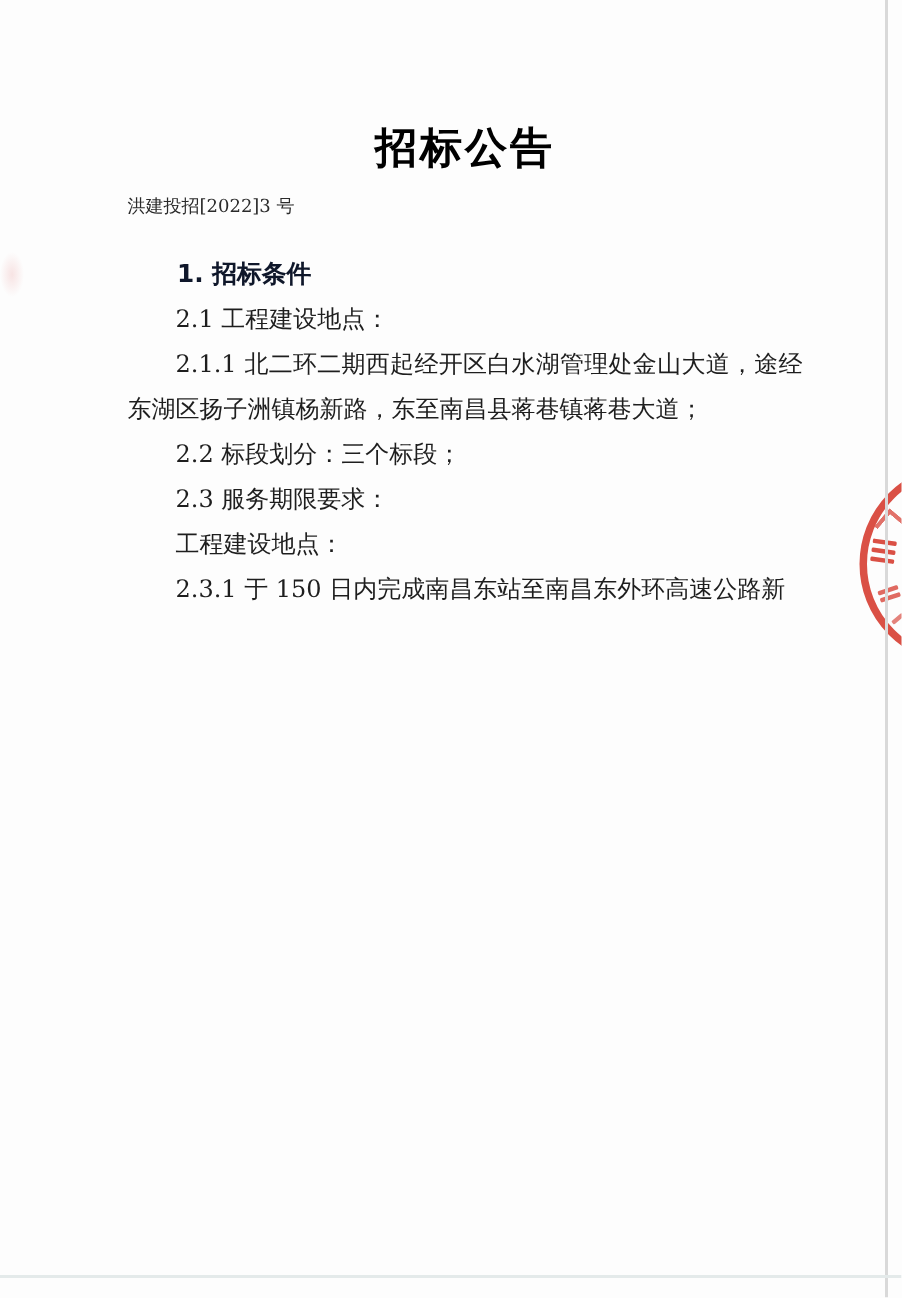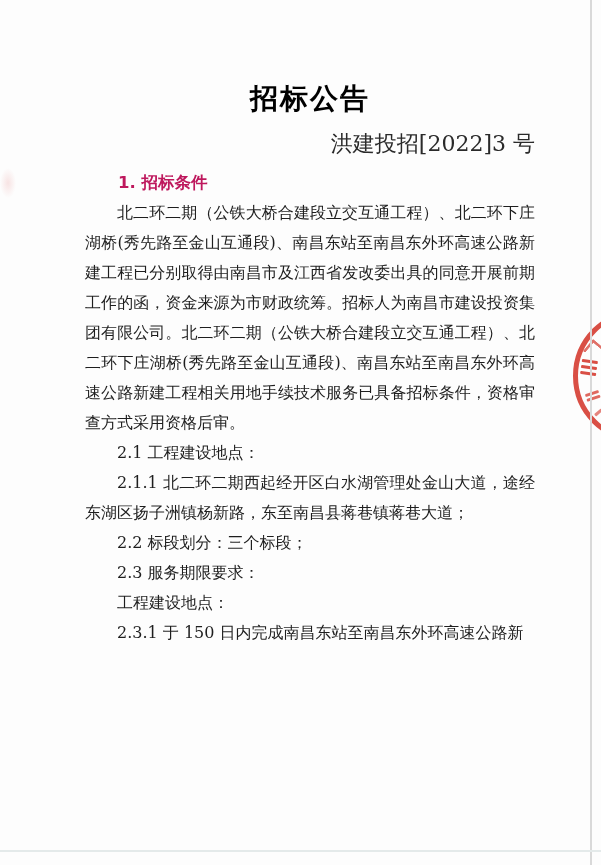--- a/index.html
+++ b/index.html
@@ -24,41 +24,41 @@
     text-align: center;
     font-family: "DejaVu Sans", "Liberation Sans", sans-serif;
     font-weight: 700;
     font-size: 28px;
     letter-spacing: 2px;
     color: #000000;
     white-space: nowrap;
   }
   .doc-number {
     position: absolute; top: 129px; left: 0; width: 100%;
-    text-align: right;
-    font-size: 22px;
+    text-align: left;
+    font-size: 12px;
     color: #2a2a2a;
     white-space: nowrap;
   }
 
   .doc-body {
     position: absolute; top: 168px; left: 0; width: 450px;
     font-size: 16px;
     line-height: 30px;
     text-align: justify;
     text-justify: inter-ideograph;
   }
   .doc-body p { margin: 0; padding: 0; }
   .body-para { text-indent: 2em; }
   .sec-heading {
     text-indent: 2em;
     font-family: "DejaVu Sans", "Liberation Sans", sans-serif;
     font-weight: 700;
     font-size: 16.5px;
-    color: #be185d;
+    color: #0f172a;
   }
 
   
   .seal {
     position: absolute;
     left: 573px; top: 309px;
     width: 134px; height: 134px;
     border: 5px solid #d5382c;
     border-radius: 50%;
     opacity: 0.88;
@@ -93,21 +93,20 @@
 
 <div class="page">
 
   <div class="content">
     <div class="doc-title">招标公告</div>
 
     <div class="doc-number">洪建投招[2022]3 号</div>
 
     <div class="doc-body">
         <p class="sec-heading">1.  招标条件</p>
-        <p class="body-para">北二环二期（公铁大桥合建段立交互通工程）、北二环下庄湖桥(秀先路至金山互通段)、南昌东站至南昌东外环高速公路新建工程已分别取得由南昌市及江西省发改委出具的同意开展前期工作的函，资金来源为市财政统筹。招标人为南昌市建设投资集团有限公司。北二环二期（公铁大桥合建段立交互通工程）、北二环下庄湖桥(秀先路至金山互通段)、南昌东站至南昌东外环高速公路新建工程相关用地手续技术服务已具备招标条件，资格审查方式采用资格后审。</p>
         <p class="body-para">2.1 工程建设地点：</p>
         <p class="body-para">2.1.1 北二环二期西起经开区白水湖管理处金山大道，途经东湖区扬子洲镇杨新路，东至南昌县蒋巷镇蒋巷大道；</p>
         <p class="body-para">2.2 标段划分：三个标段；</p>
         <p class="body-para">2.3 服务期限要求：</p>
         <p class="body-para">工程建设地点：</p>
         <p class="body-para">2.3.1 于 150 日内完成南昌东站至南昌东外环高速公路新</p>
       </div>
   </div>
 
   <div class="seal">

